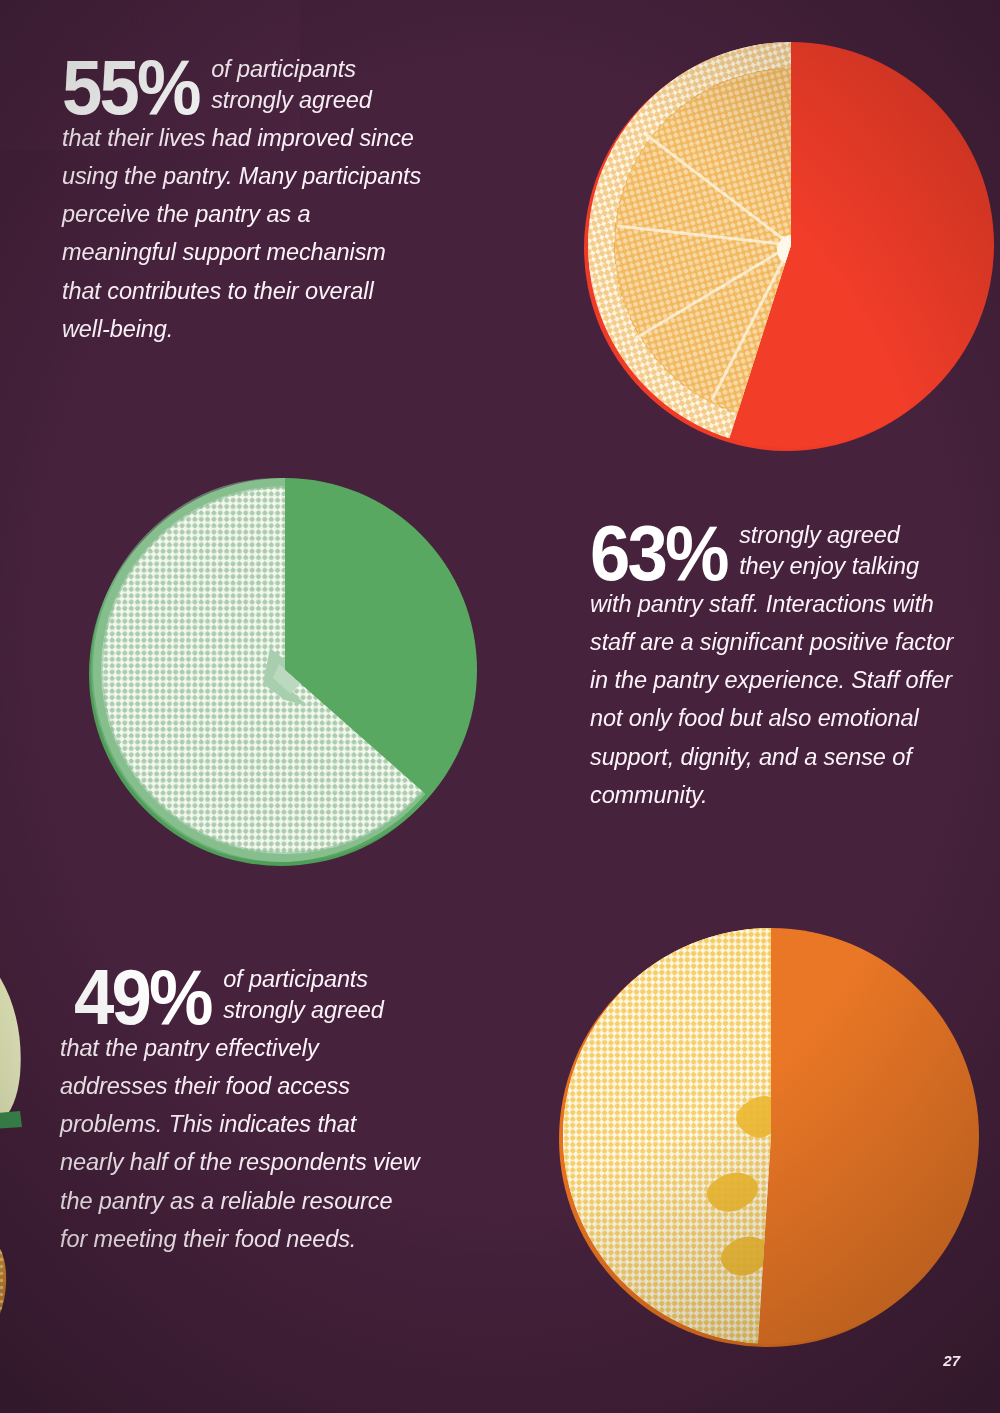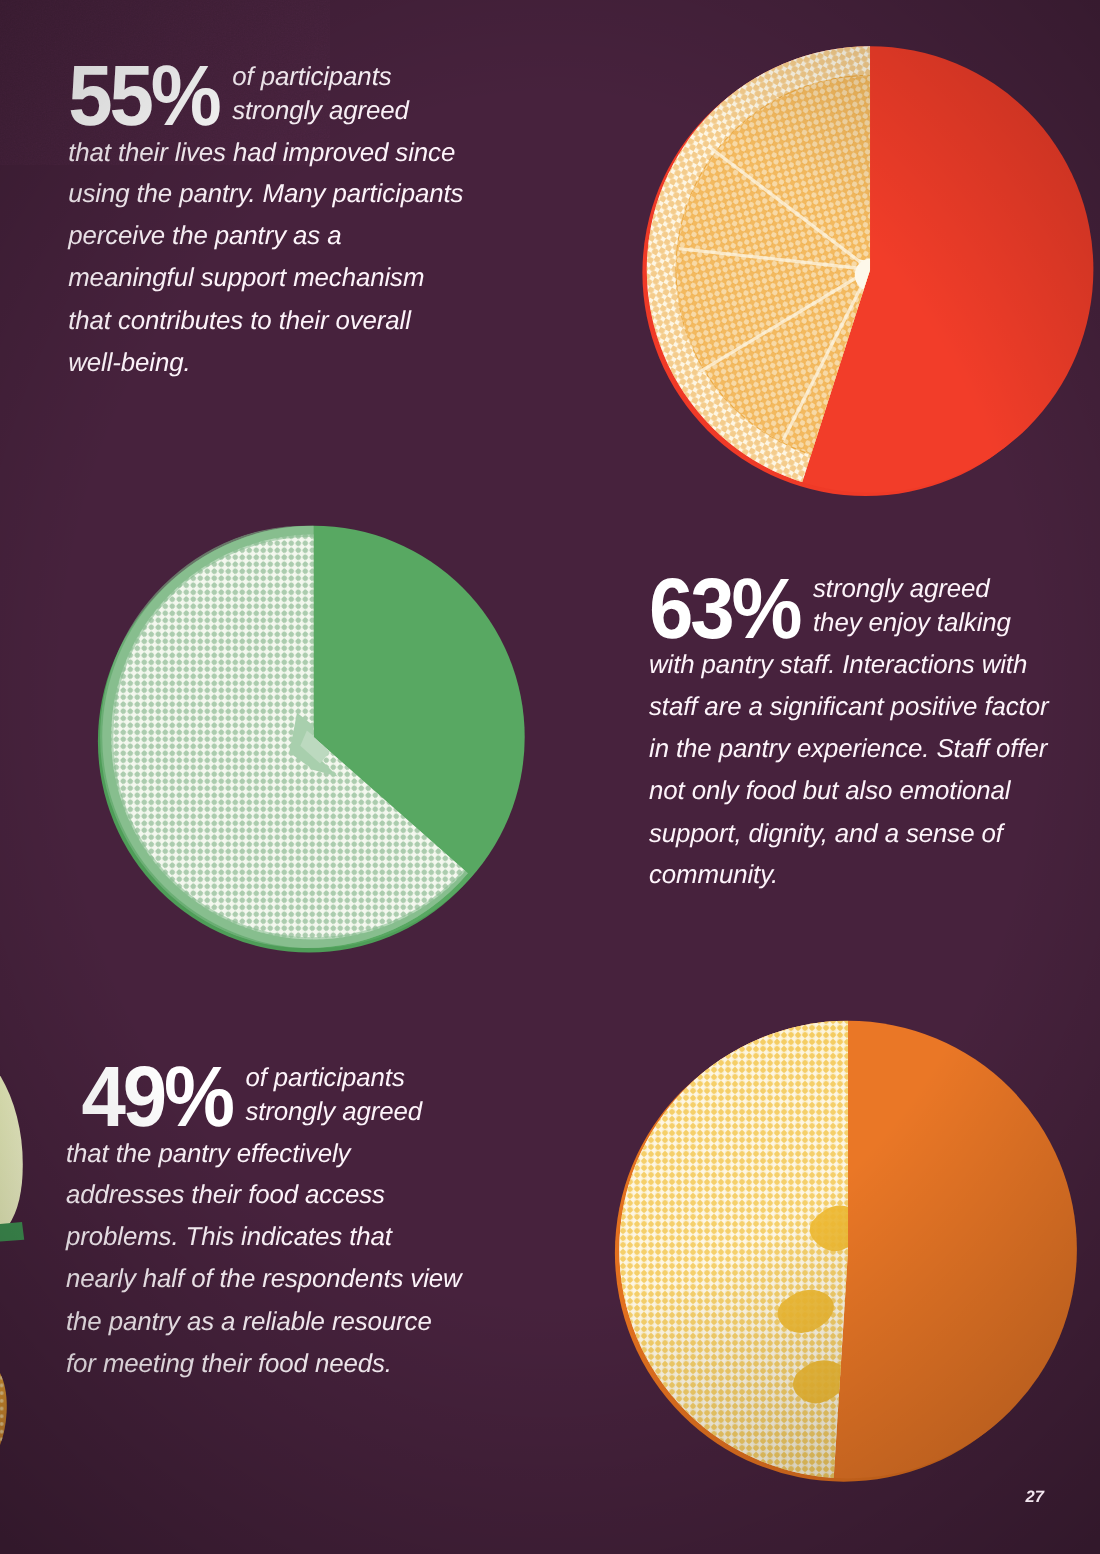--- a/index.html
+++ b/index.html
@@ -63,21 +63,21 @@
   #stat63 .pct{font-size:78px;}
   #stat49{left:60px;top:962px;width:360px;}
   #stat49 .pct{font-size:78px;margin-left:14px;}
 
   
   .pie{position:absolute;}
   .pie svg{display:block;overflow:visible;}
 
   
   #pageno{
-    position:absolute;right:51px;bottom:44px;
+    position:absolute;right:40px;bottom:44px;
     color:#f3e6ef;font-size:15px;font-weight:bold;
     font-style:italic;letter-spacing:0px;z-index:7;
   }
 
   
   .decor{position:absolute;z-index:3;}
 </style>
 </head>
 <body style="background: rgb(71, 34, 61);">
 

